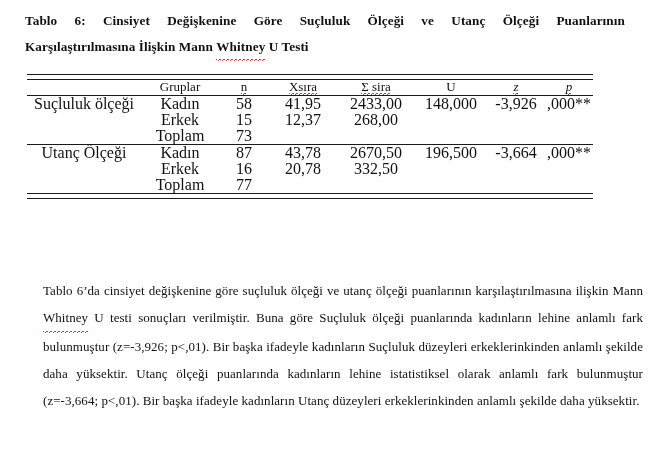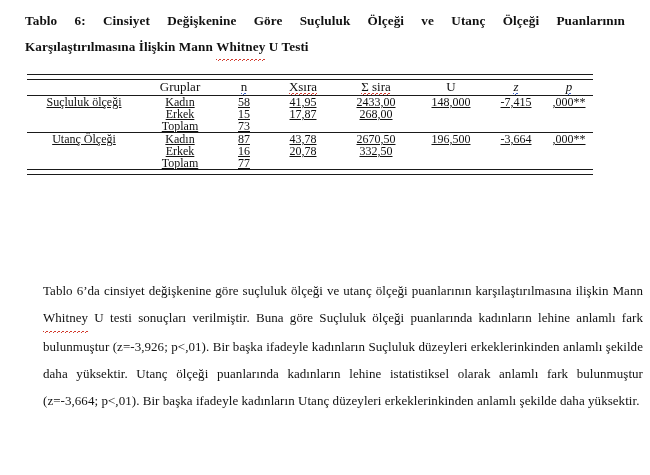--- a/index.html
+++ b/index.html
@@ -109,22 +109,21 @@
     text-align: center;
     padding: 4px 0 3px 0;
     font-size: 13px;
   }
   .hdr td.c-label { text-align: left; }
   .hdr td.c-group { text-align: left; padding-left: 4px; }
 
   .drow td {
     padding: 4px 0 4px 0;
     text-align: center;
-    font-size: 12px;
-    text-decoration: underline;
+    font-size: 16px;
   }
   .drow td.c-label {
     text-align: left;
     padding-left: 1px;
   }
   .drow td.c-group {
     text-align: left;
     padding-left: 4px;
   }
   .drow td.c-p {
@@ -191,29 +190,29 @@
         <td colspan="8"></td>
       </tr>
 
       <tr class="drow">
         <td class="c-label">Suçluluk ölçeği</td>
         <td class="c-group">Kadın</td>
         <td class="c-n">58</td>
         <td class="c-xsira">41,95</td>
         <td class="c-sigma">2433,00</td>
         <td class="c-u">148,000</td>
-        <td class="c-z">-7,415</td>
+        <td class="c-z">-3,926</td>
         <td class="c-p">,000**</td>
       </tr>
 
       <tr class="drow">
         <td class="c-label"></td>
         <td class="c-group">Erkek</td>
         <td class="c-n">15</td>
-        <td class="c-xsira">17,87</td>
+        <td class="c-xsira">12,37</td>
         <td class="c-sigma">268,00</td>
         <td class="c-u"></td>
         <td class="c-z"></td>
         <td class="c-p"></td>
       </tr>
 
       <tr class="drow">
         <td class="c-label"></td>
         <td class="c-group">Toplam</td>
         <td class="c-n">73</td>

